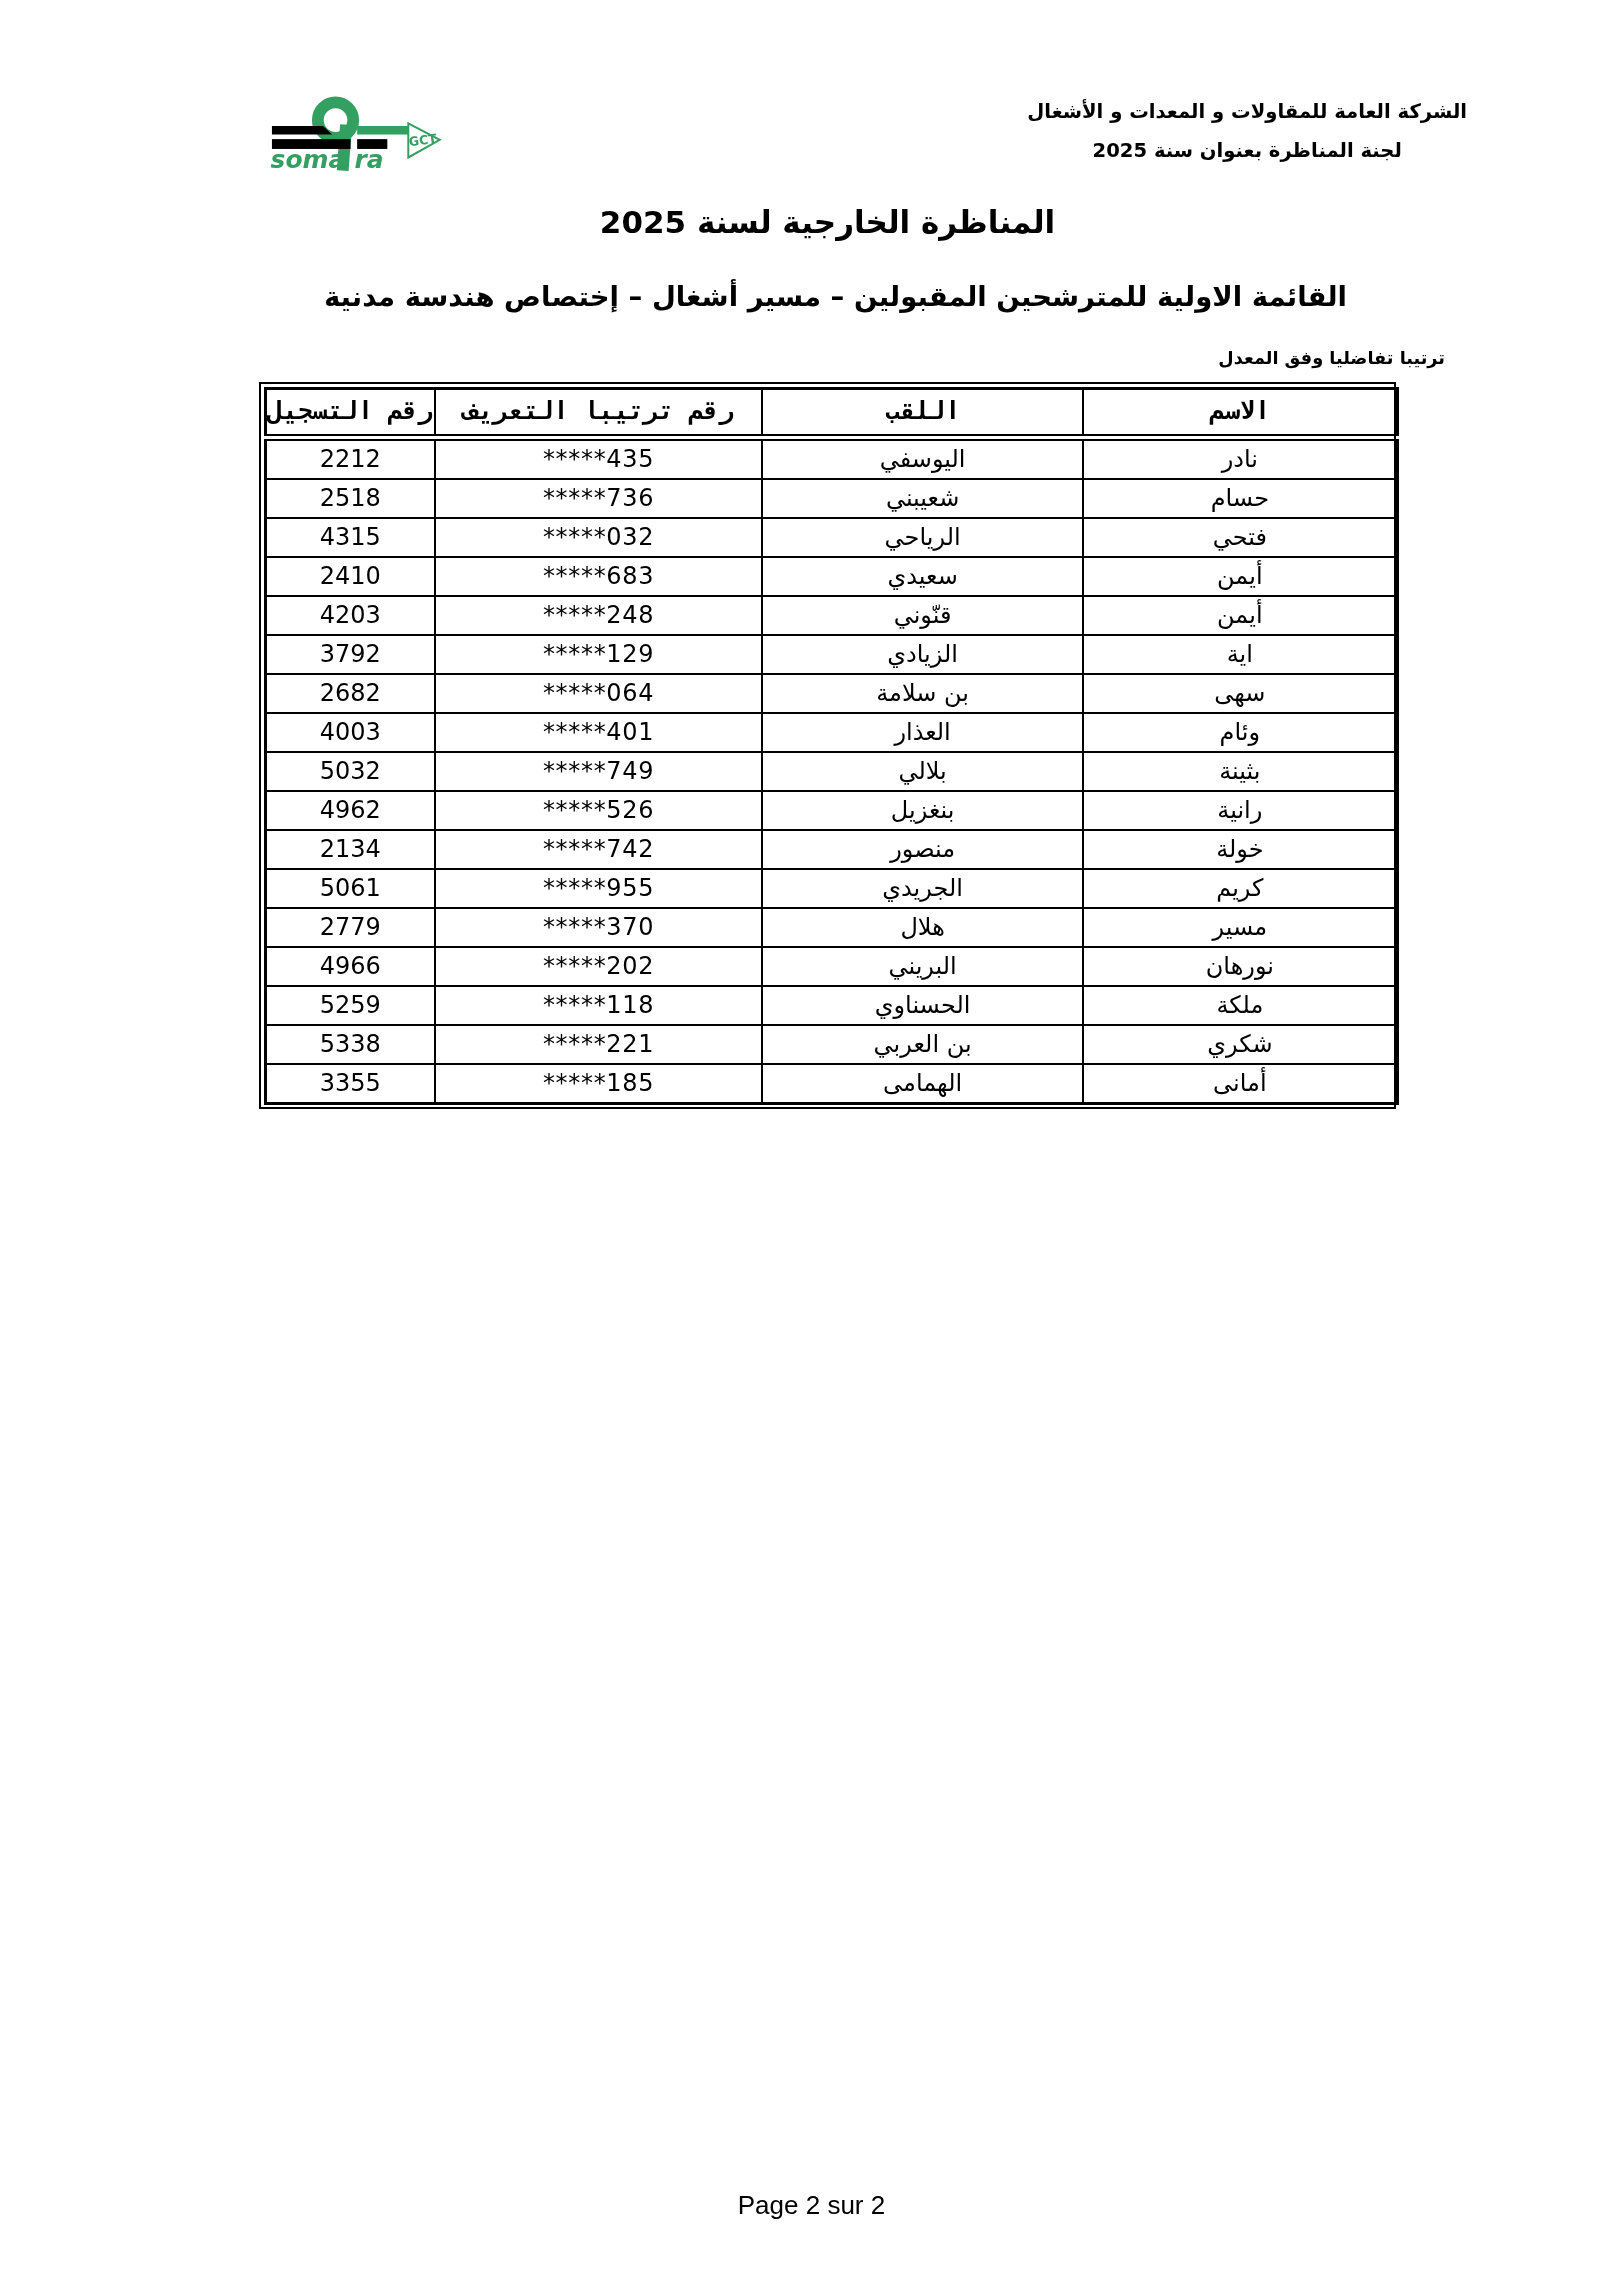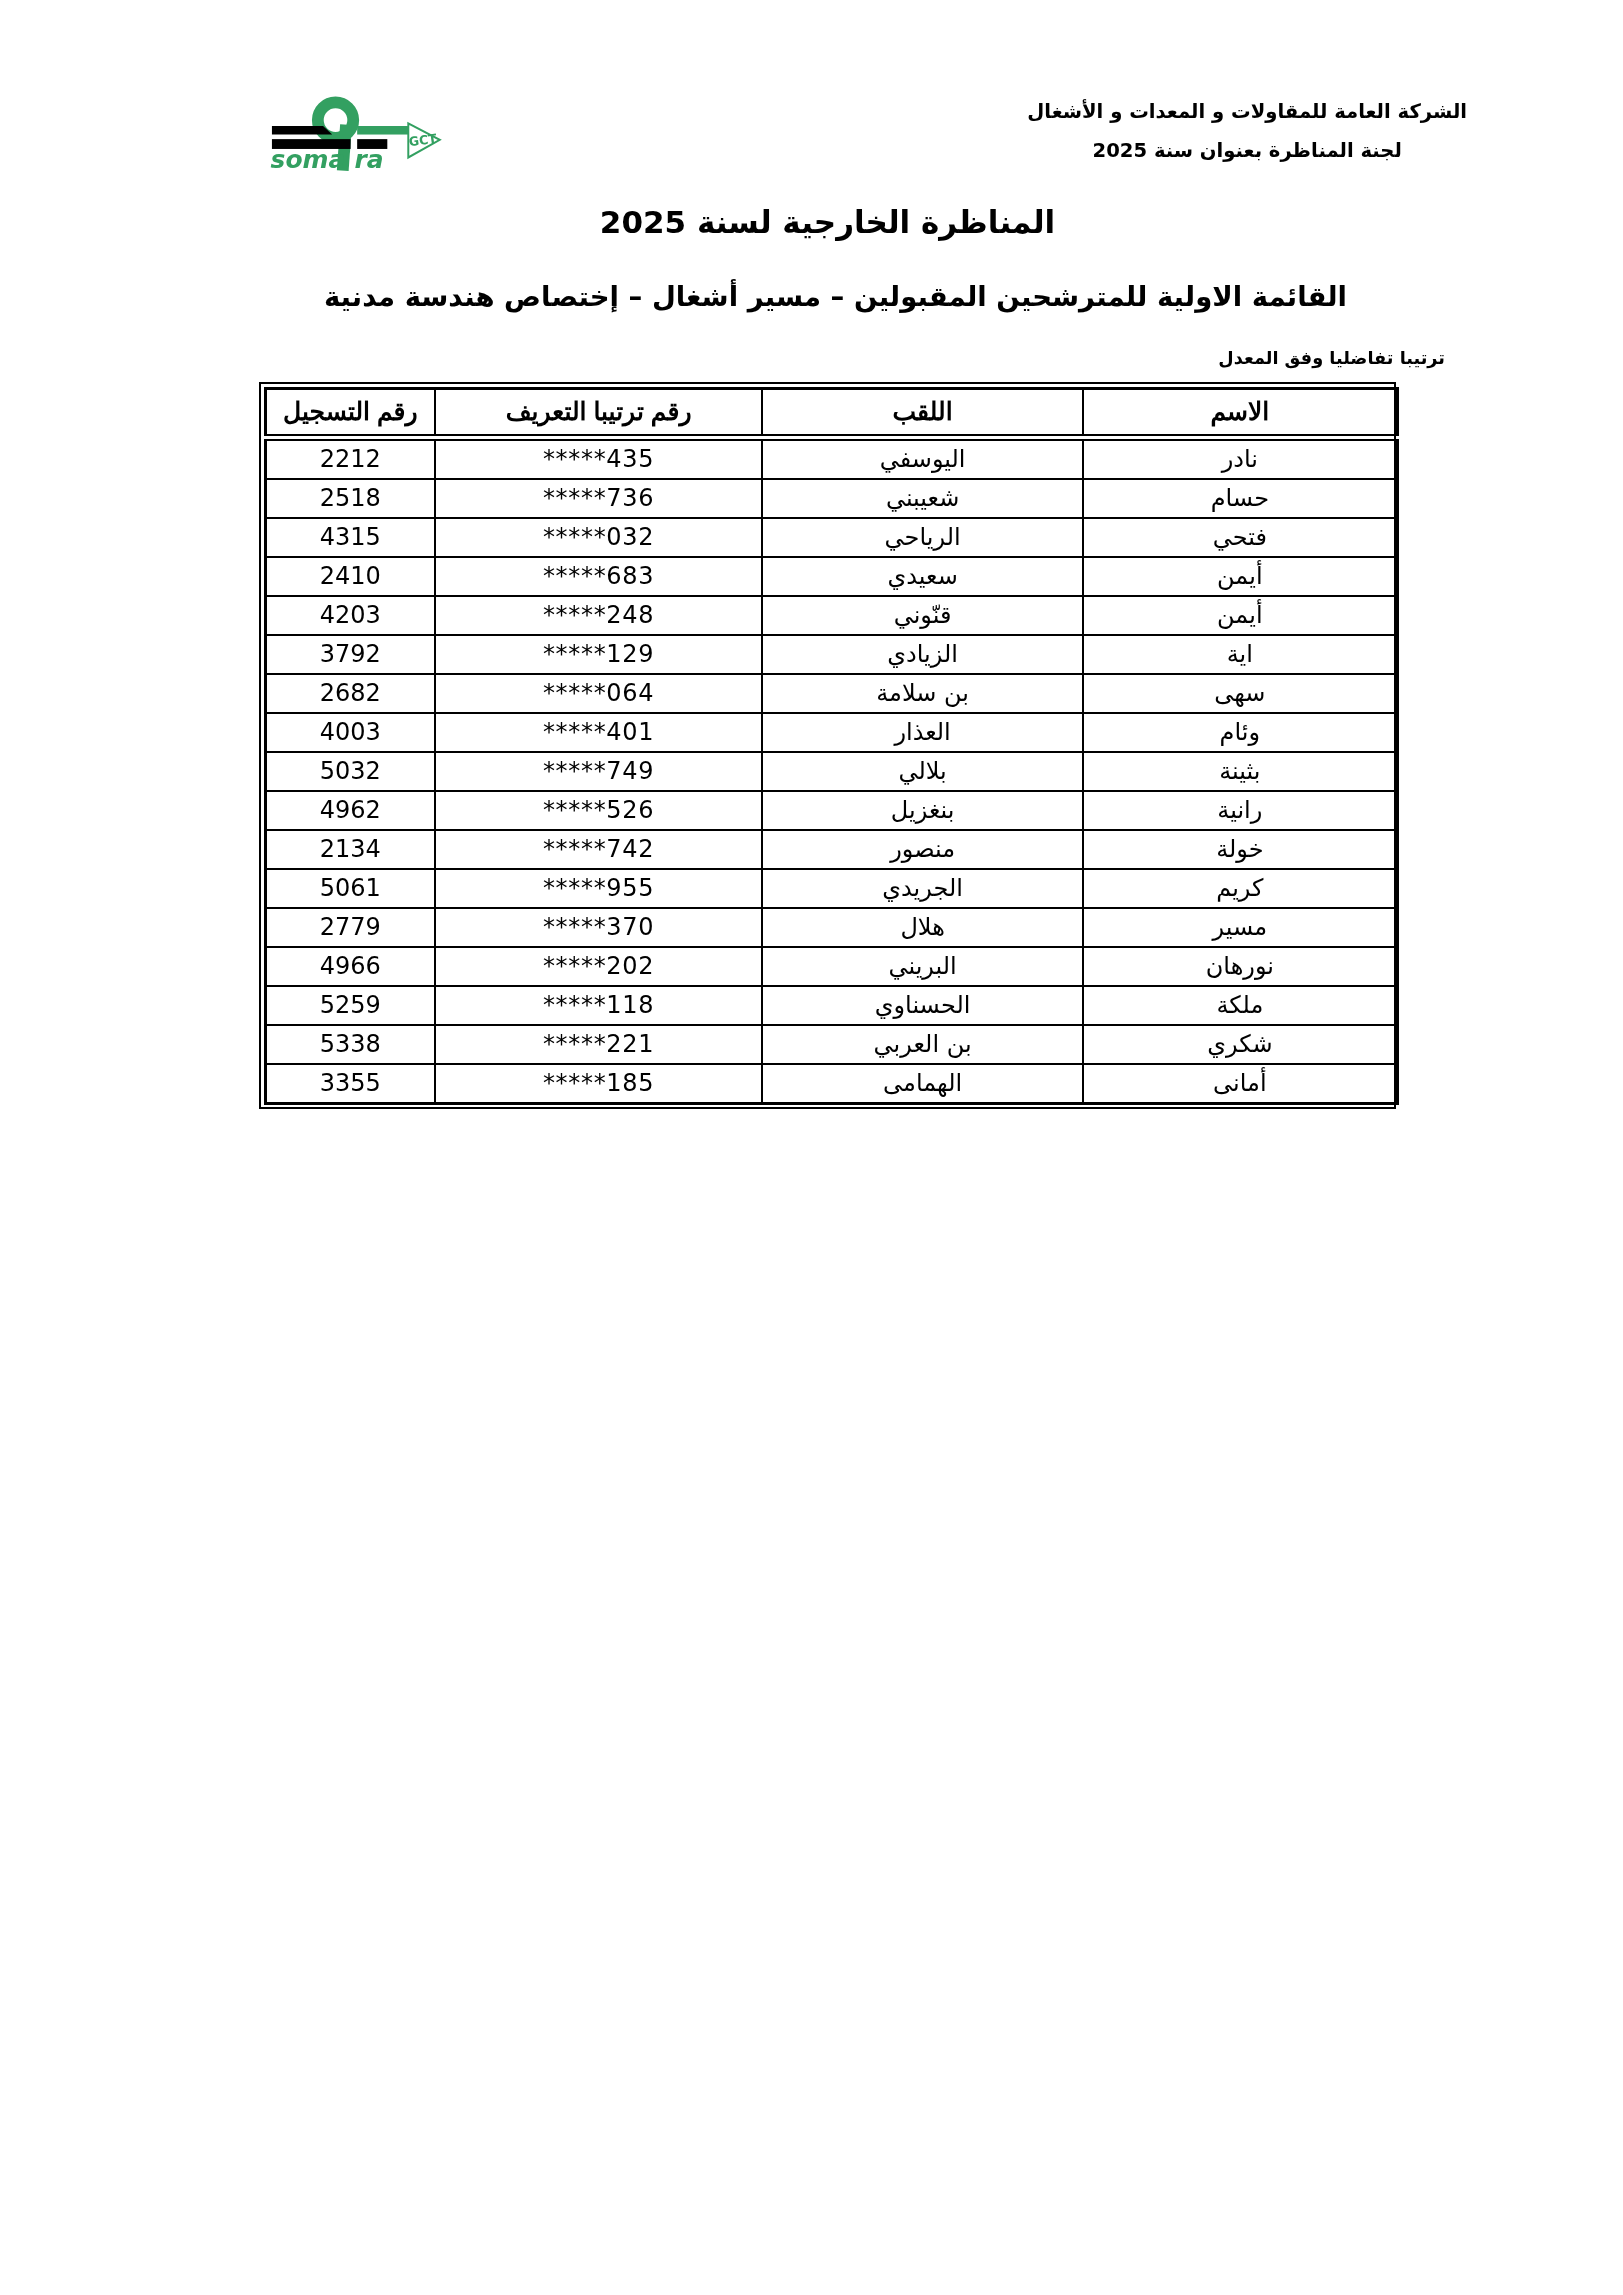--- a/index.html
+++ b/index.html
@@ -49,21 +49,21 @@
     background:#fff;
   }
   table.candidates {
     width:100%; border-collapse:collapse; table-layout:fixed;
     border:3.3px solid #000; direction:rtl;
   }
   table.candidates th {
     border:2.6px solid #000; border-bottom:7.9px double #000;
     font-weight:bold; font-size:25px; height:42px;
     text-align:center; vertical-align:middle;
-    font-family:Liberation Sans, sans-serif;
+    font-family:Liberation Mono, monospace;
   }
   table.candidates td {
     border:2.6px solid #000;
     font-size:24px; height:35px;
     text-align:center; vertical-align:middle;
     font-family:"DejaVu Sans", sans-serif;
   }
   td.col-reg, td.col-id {
     font-family:"Liberation Serif", serif;
     font-size:28px;
@@ -224,15 +224,16 @@
           <tr>
             <td class="col-name">أمانى</td>
             <td class="col-surname">الهمامى</td>
             <td class="col-id"><span class="ltr">*****185</span></td>
             <td class="col-reg">3355</td>
           </tr>
         </tbody>
     </table>
   </div>
 
+  <div class="footer">Page 2 sur 2</div>
 
 </div>
 
 
 </body></html>

